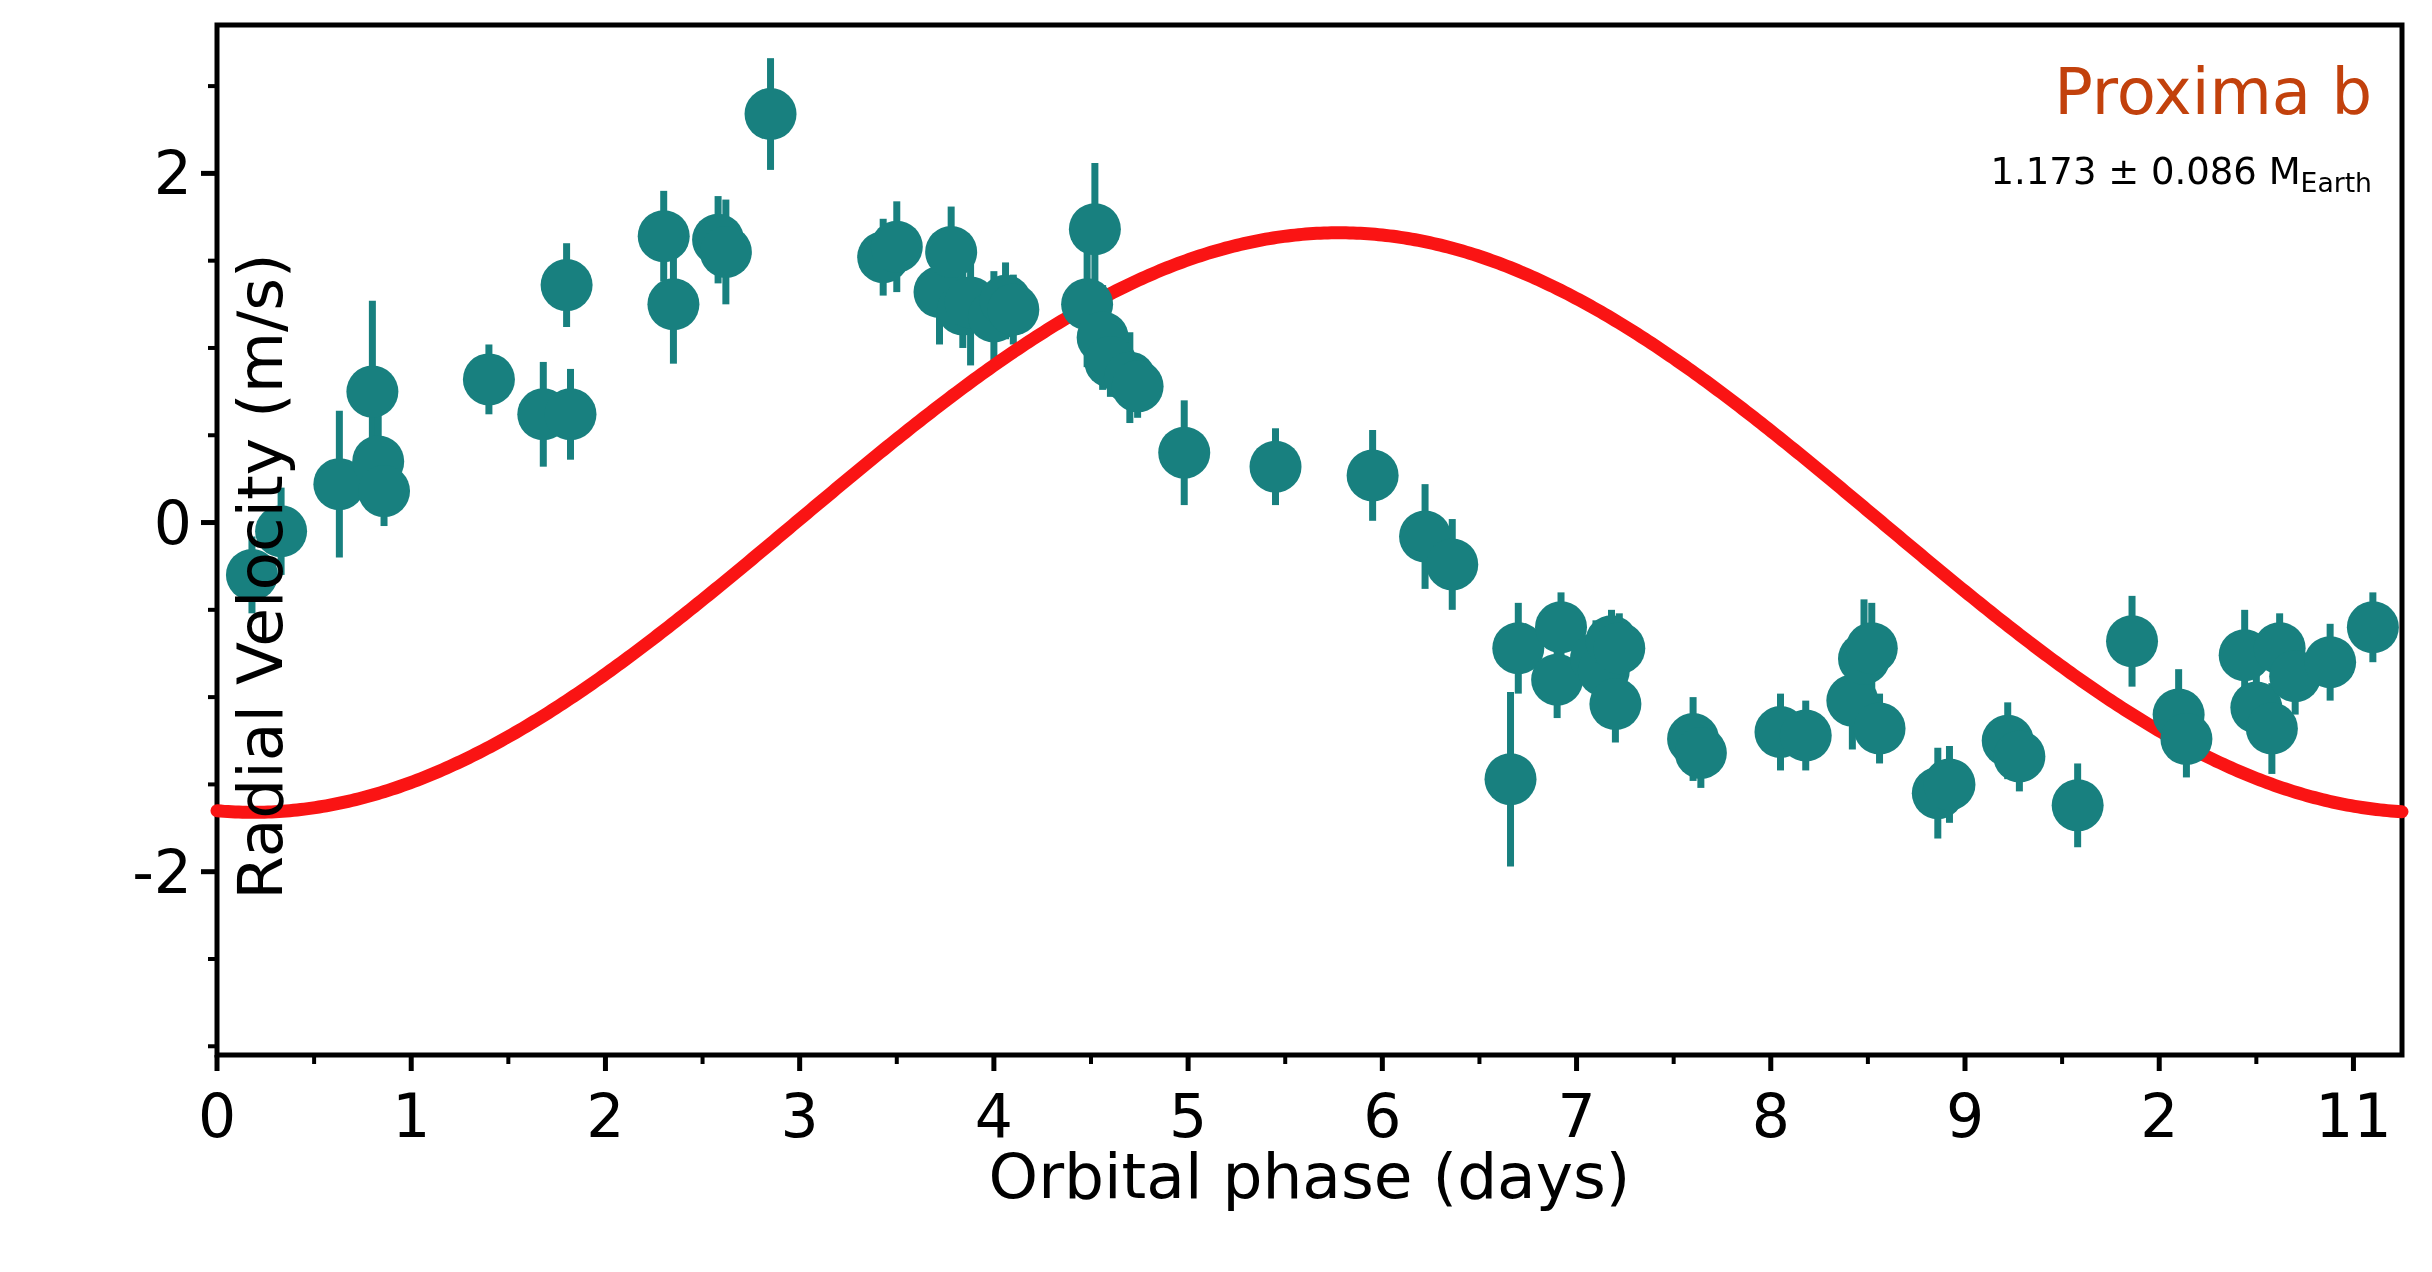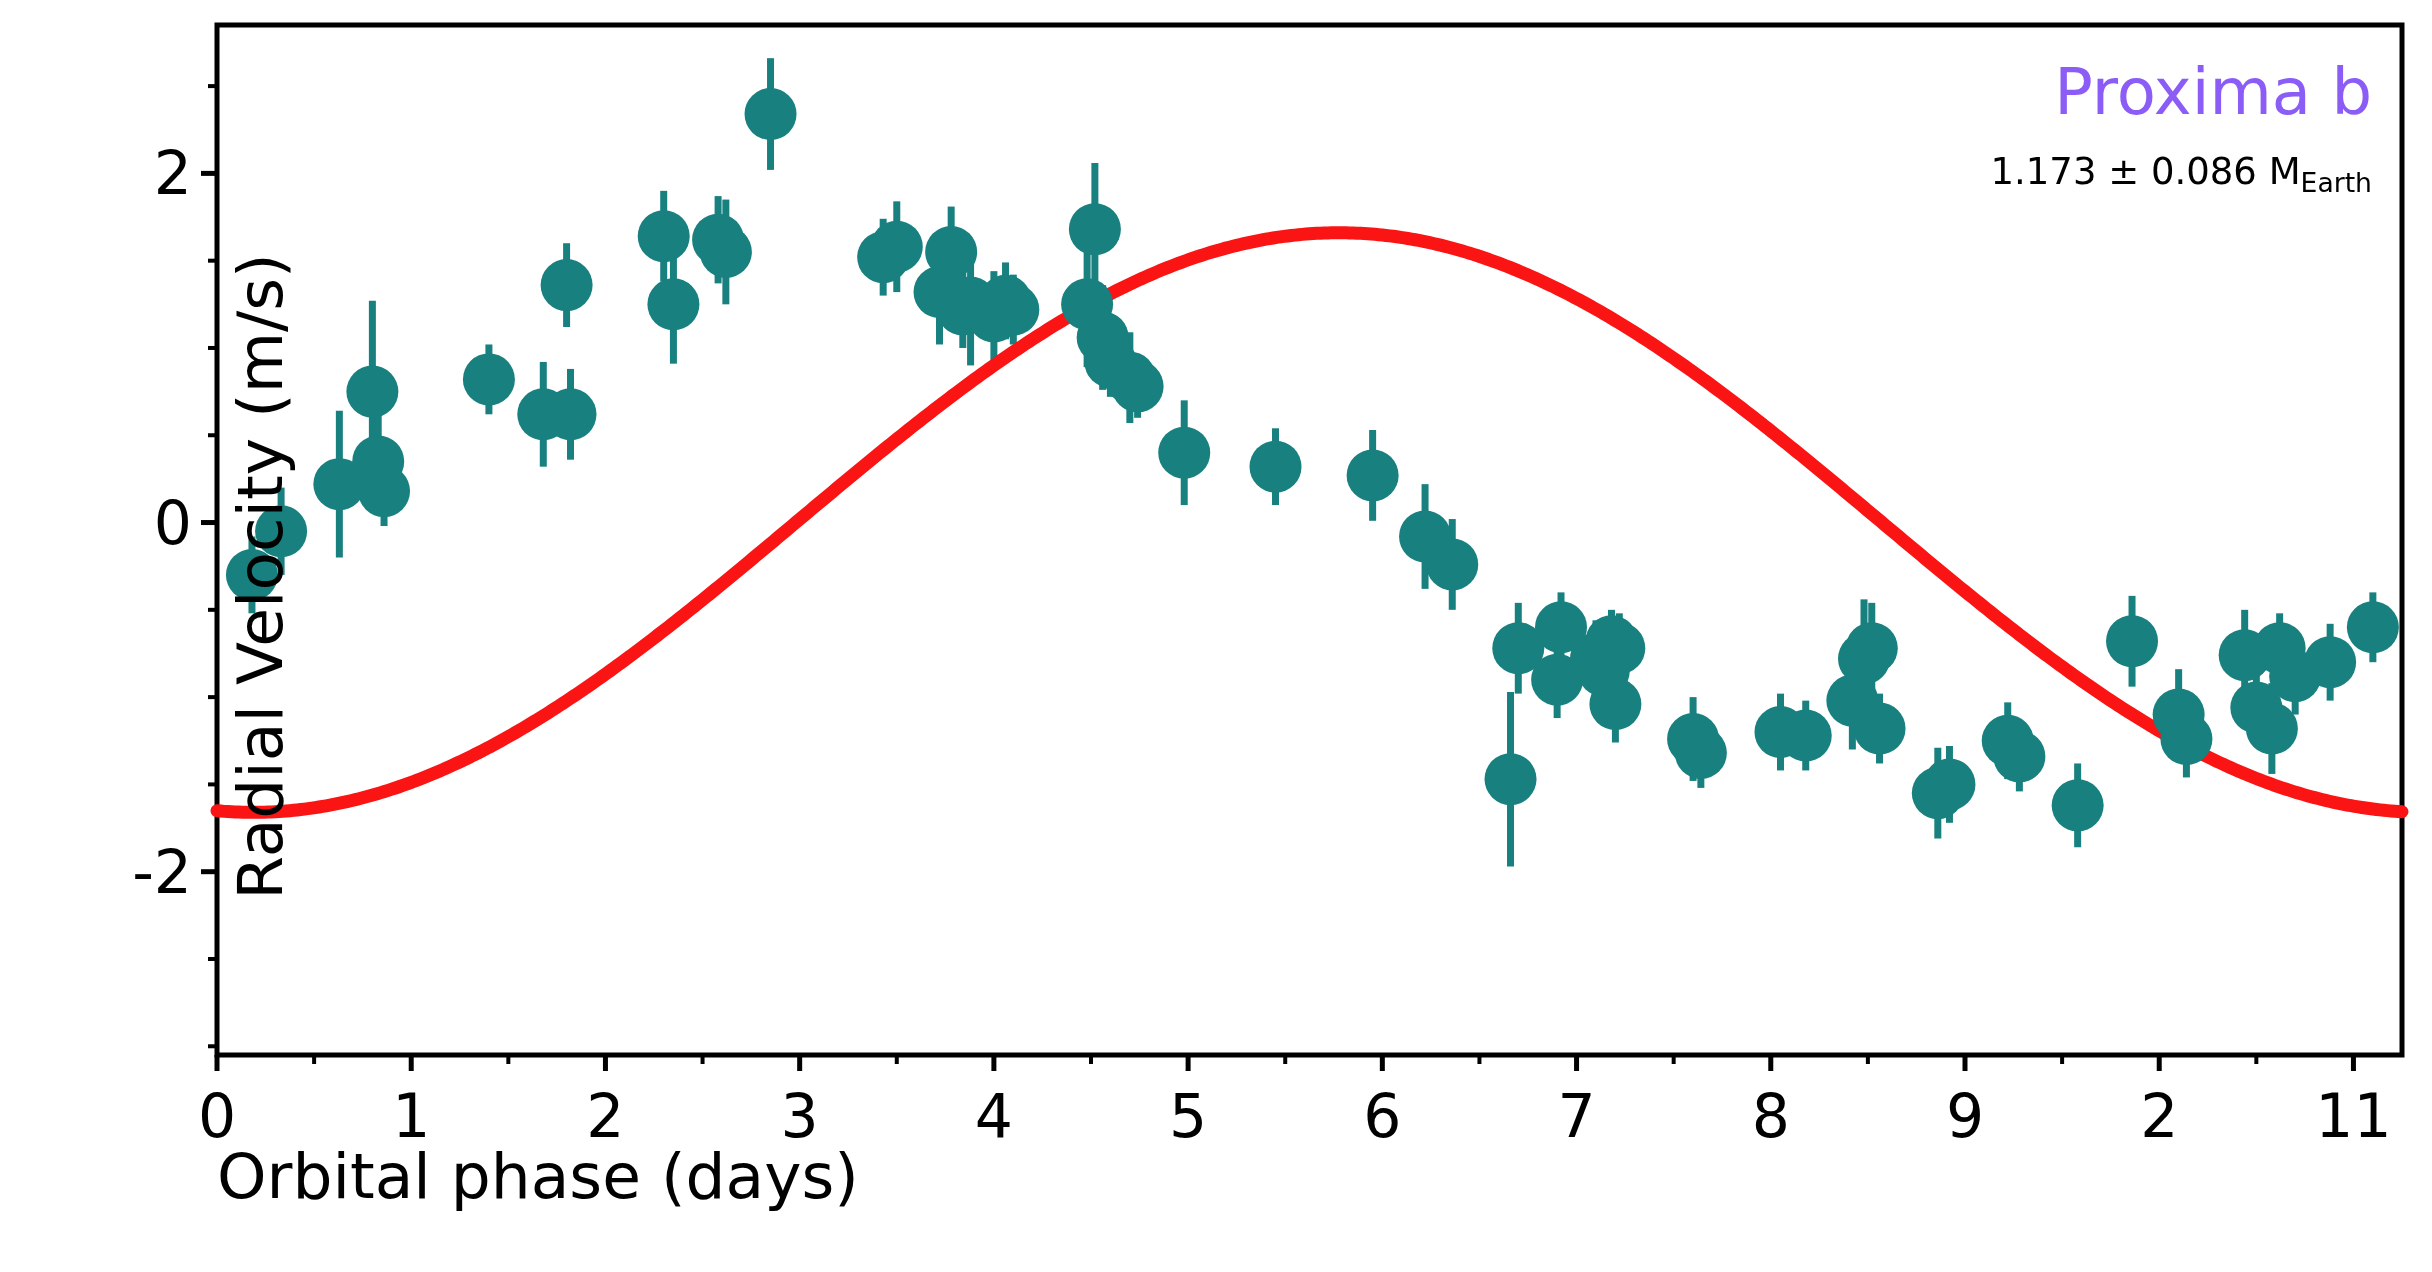--- a/index.html
+++ b/index.html
@@ -7,25 +7,25 @@
        font-family:"DejaVu Sans","Liberation Sans",sans-serif;}
   #figure{position:relative;width:2432px;height:1272px;background:#fff;}
   #plot-svg{position:absolute;left:0;top:0;}
   .ylabel{
     position:absolute; left:-240px; top:540px; width:1000px;
     transform:rotate(-90deg); transform-origin:center center;
     text-align:center; font-size:63px; color:#000; letter-spacing:0px;
   }
   .xlabel{
     position:absolute; left:217px; top:1140px; width:2185px;
-    text-align:left; font-size:63px; color:#000;
+    text-align:center; font-size:63px; color:#000;
   }
   .annot-title{
     position:absolute; right:60px; top:55px;
-    font-size:64px; color:#8b5cf6; text-align:right; white-space:nowrap;margin-left:24px;
+    font-size:64px; color:#c2410c; text-align:right; white-space:nowrap;margin-left:24px;
   }
   .annot-mass{
     position:absolute; right:60px; top:150px;
     font-size:37px; color:#000000; text-align:right; white-space:nowrap;
   }
   .annot-mass sub{font-size:0.72em;}
   .tick-label-x{position:absolute;font-size:60px;color:#000;text-align:center;transform:translateX(-50%);}
   .tick-label-y{position:absolute;font-size:60px;color:#000;text-align:right;transform:translateY(-50%);}
 </style>
 </head>

